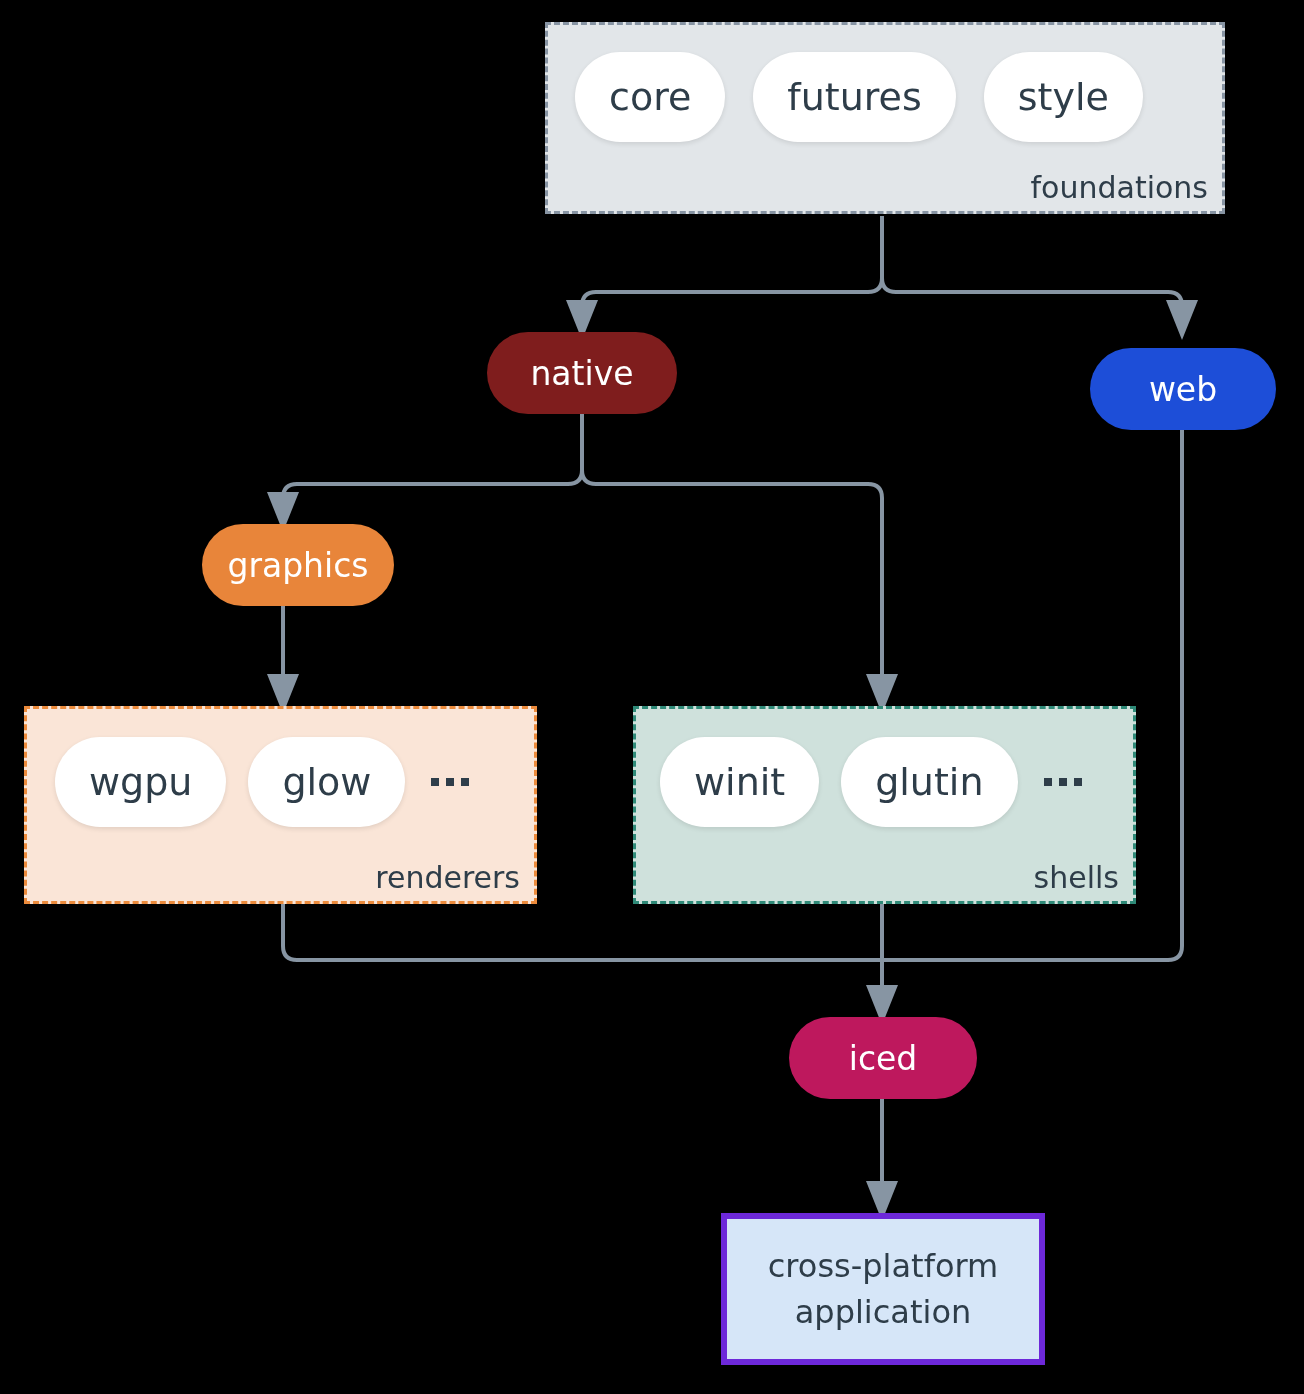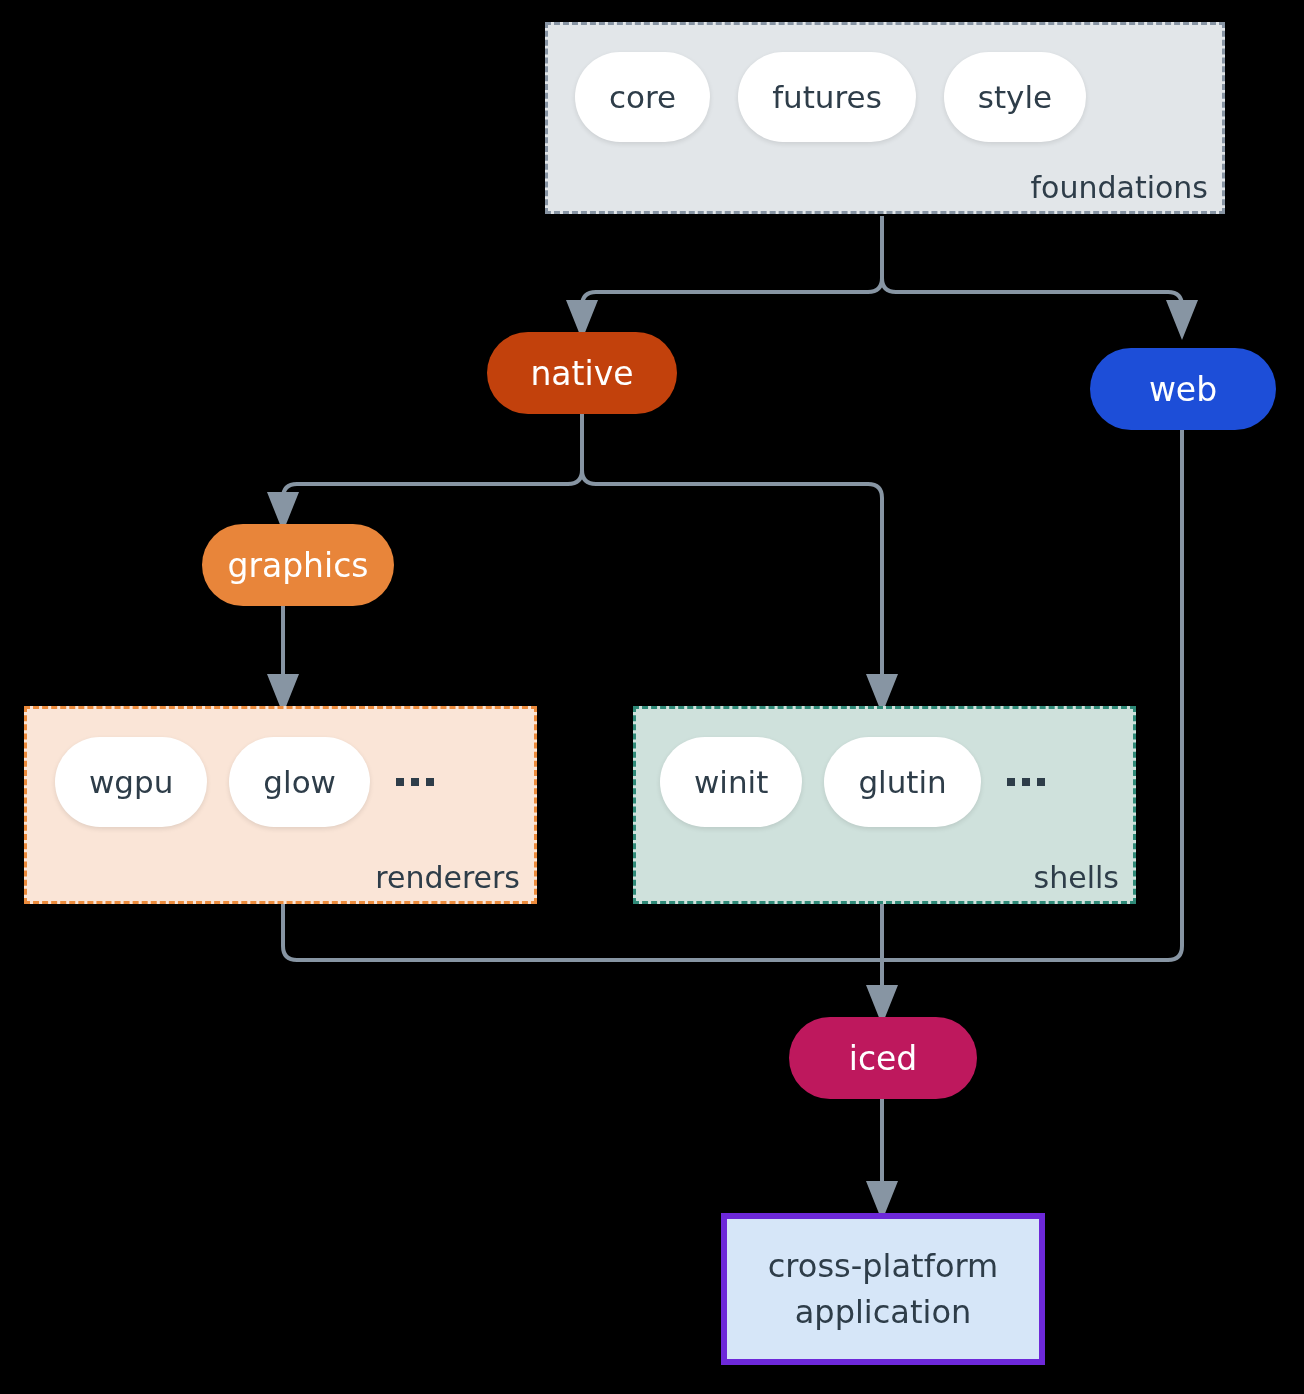--- a/index.html
+++ b/index.html
@@ -95,21 +95,21 @@
   .chip {
     display: flex;
     align-items: center;
     justify-content: center;
     height: 90px;
     padding: 0 34px;
     min-width: 120px;
     box-sizing: border-box;
     background: #ffffff;
     border-radius: 46px;
-    font-size: 31px;
+    font-size: 38px;
     color: #2e3d49;
     box-shadow: 0 2px 5px rgba(0,0,0,0.10);
     white-space: nowrap;
   }
   .ellipsis {
     display: flex;
     align-items: center;
     gap: 7px;
     padding-left: 4px;
   }
@@ -130,21 +130,21 @@
     color: #ffffff;
     font-size: 33px;
     white-space: nowrap;
     box-sizing: border-box;
   }
   #node-native {
     left: 487px;
     top: 332px;
     width: 190px;
     height: 82px;
-    background: #c2410c;
+    background: #7f1d1d;
     text-align: center;
   }
   #node-web {
     left: 1090px;
     top: 348px;
     width: 186px;
     height: 82px;
     background: #1d4ed8;
   }
   #node-graphics {

